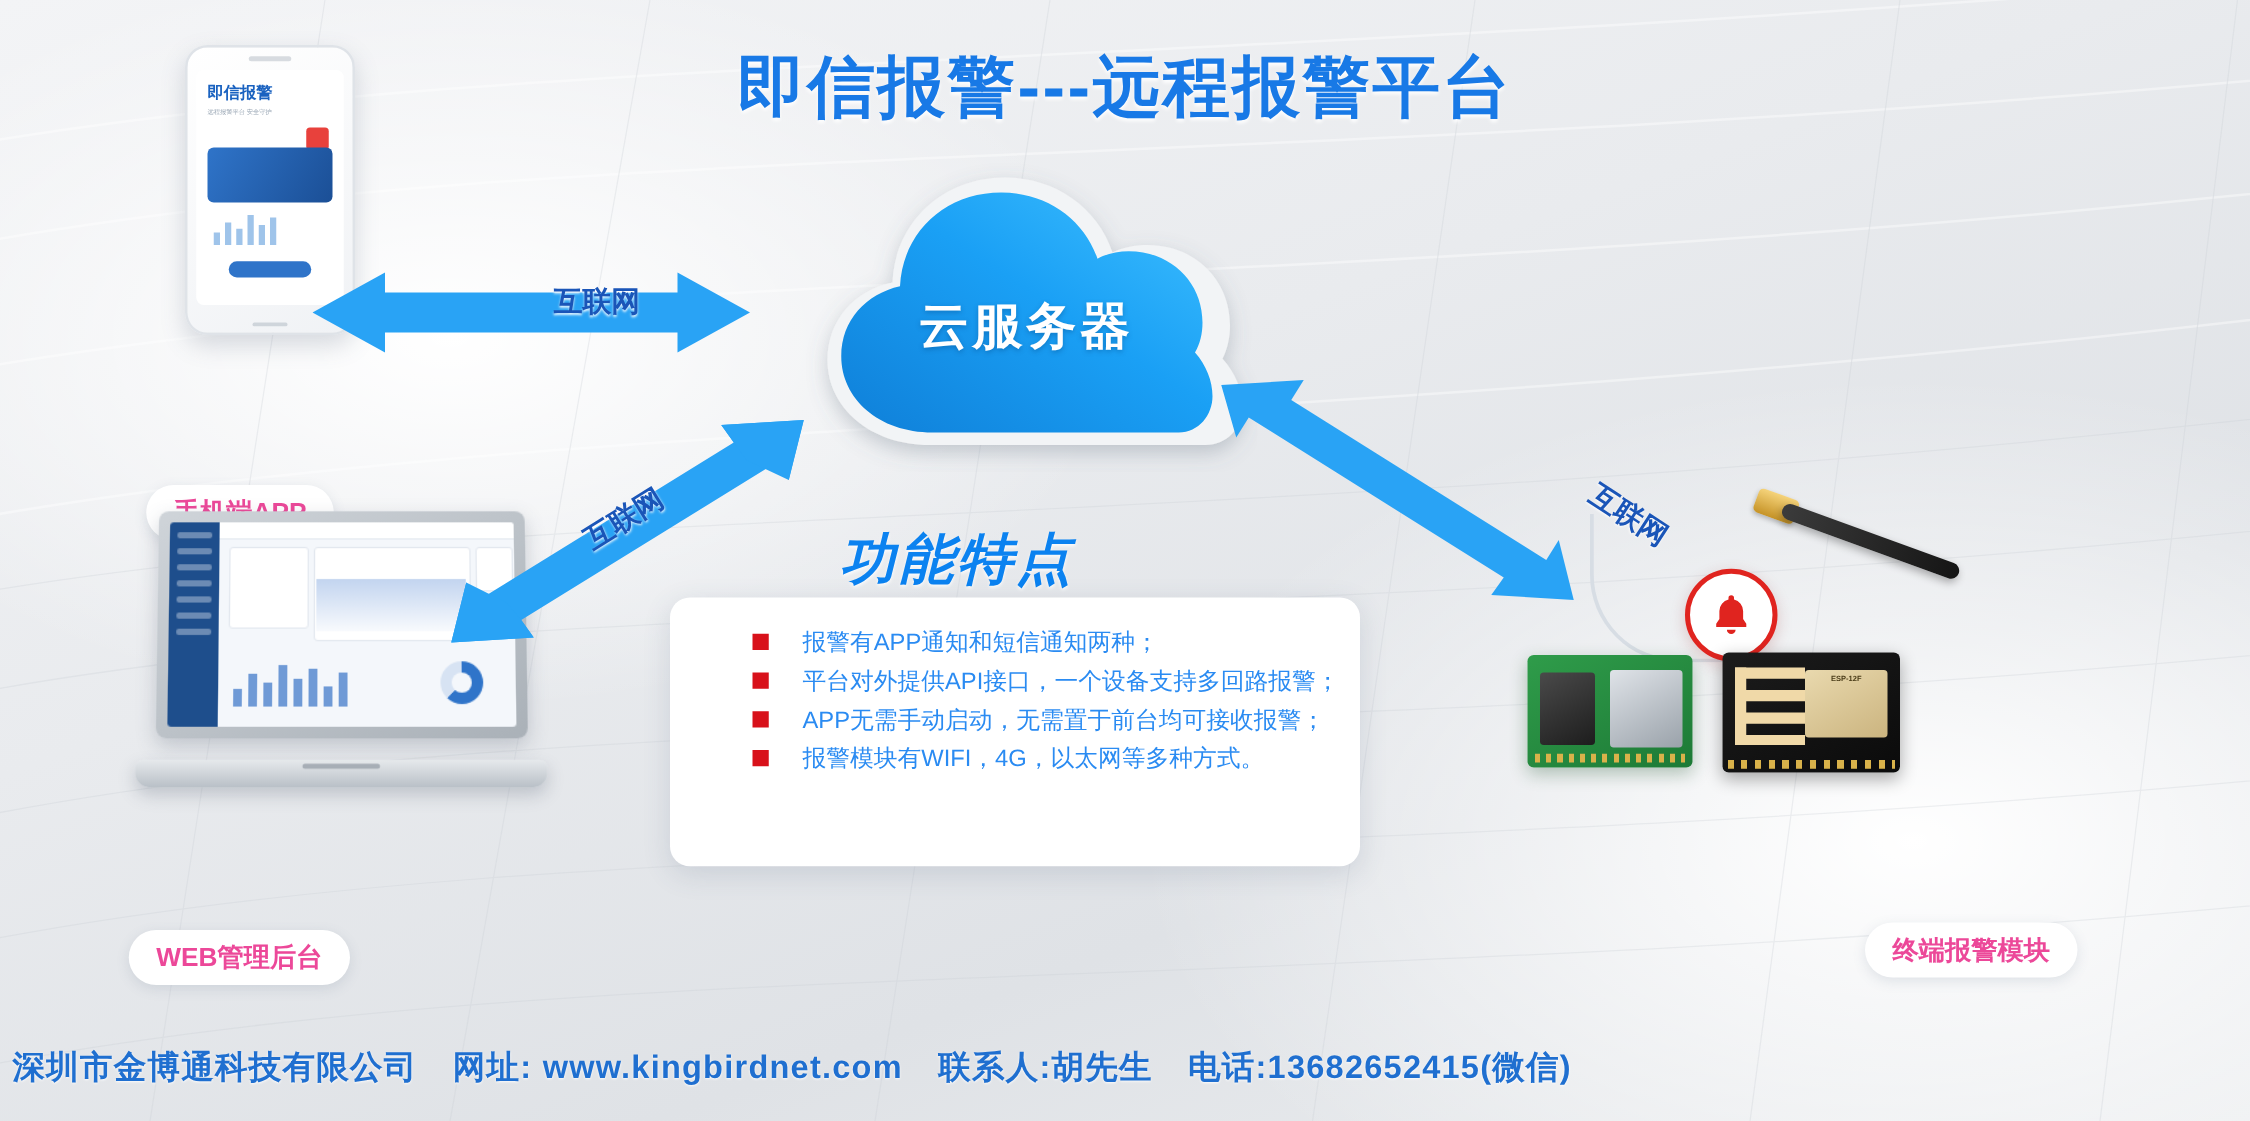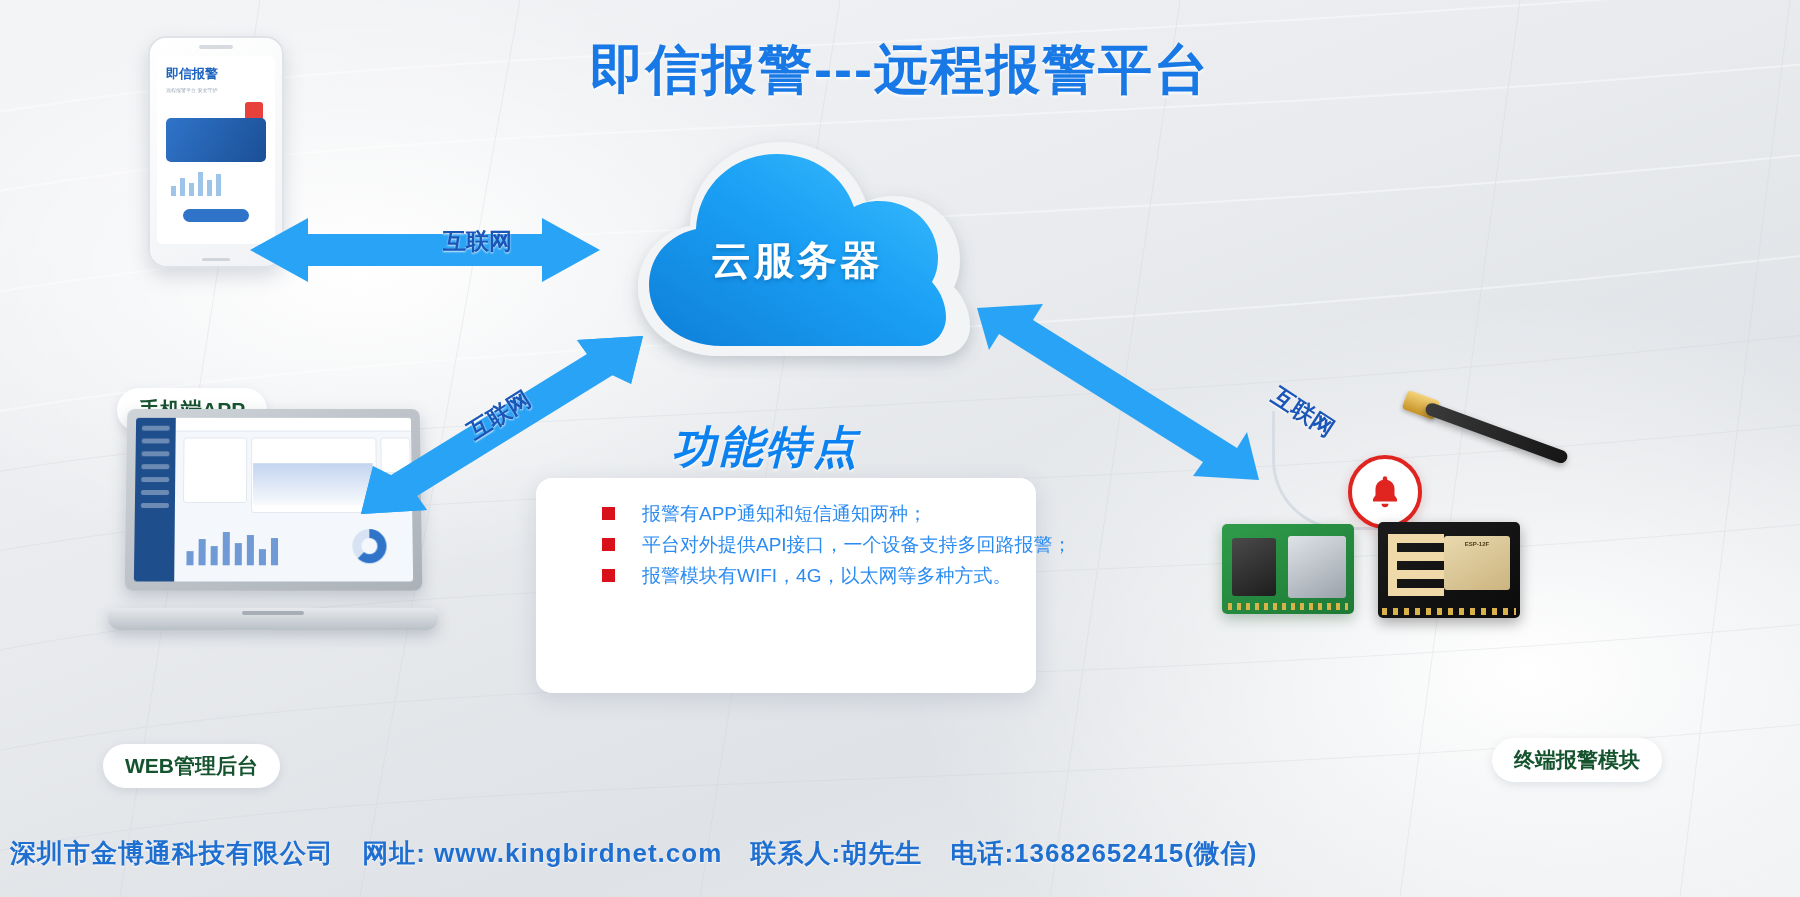--- a/index.html
+++ b/index.html
@@ -19,49 +19,49 @@
   .bg-lines svg{width:100%;height:100%;display:block;}
 
   
   .title{
     position:absolute;left:0;right:0;top:34px;text-align:center;
     font-size:54px;font-weight:bold;color:#1879e6;letter-spacing:2px;
     text-shadow:0 2px 3px rgba(255,255,255,.9);
   }
 
   
-  .cloud-wrap{position:absolute;left:612px;top:128px;width:370px;height:250px;}
+  .cloud-wrap{position:absolute;left:636px;top:128px;width:370px;height:250px;}
   .cloud-label{
     position:absolute;left:0;right:0;top:105px;text-align:center;
     color:#ffffff;font-size:40px;font-weight:bold;letter-spacing:3px;
     text-shadow:0 2px 4px rgba(0,60,120,.35);
   }
 
   
   .features-title{
     position:absolute;left:672px;top:418px;width:300px;text-align:left;
     font-size:44px;font-weight:bold;font-style:italic;color:#0b82f0;
     letter-spacing:3px;text-shadow:0 2px 3px rgba(255,255,255,.9);
   }
 
   
   .panel{
-    position:absolute;left:536px;top:478px;width:500px;height:215px;
+    position:absolute;left:536px;top:478px;width:552px;height:215px;
     background:#ffffff;border-radius:16px;
     box-shadow:0 6px 22px rgba(70,90,120,.16);
     padding:20px 0 0 0;box-sizing:border-box;
   }
   .feat-row{display:flex;align-items:center;height:31px;padding-left:66px;}
   .bullet{width:13px;height:13px;background:#d8111a;flex:0 0 auto;margin-right:27px;}
   .feat-text{color:#2a8bf2;font-size:19px;white-space:nowrap;}
 
   
   .pill{
     position:absolute;background:#ffffff;border-radius:22px;
-    color:#14532d;font-size:21px;font-weight:bold;
+    color:#ec4899;font-size:21px;font-weight:bold;
     padding:8px 22px;box-shadow:0 3px 10px rgba(80,100,130,.15);
     white-space:nowrap;
   }
   #pill-app{left:117px;top:388px;}
   #pill-web{left:103px;top:744px;}
   #pill-mod{left:1492px;top:738px;}
 
   
   .netlabel{
     position:absolute;color:#1a55b8;font-size:23px;font-weight:bold;
@@ -339,20 +339,24 @@
     <div class="feat-row">
       <span class="bullet"></span>
       <span class="feat-text">报警有APP通知和短信通知两种；</span>
     </div>
     <div class="feat-row">
       <span class="bullet"></span>
       <span class="feat-text">平台对外提供API接口，一个设备支持多回路报警；</span>
     </div>
     <div class="feat-row">
       <span class="bullet"></span>
+      <span class="feat-text">APP无需手动启动，无需置于前台均可接收报警；</span>
+    </div>
+    <div class="feat-row">
+      <span class="bullet"></span>
       <span class="feat-text">报警模块有WIFI，4G，以太网等多种方式。</span>
     </div>
   </div>
 
   <div class="footer">
     <span>深圳市金博通科技有限公司</span>
     <span>网址: www.kingbirdnet.com</span>
     <span>联系人:胡先生</span>
     <span>电话:13682652415(微信)</span>
   </div>

